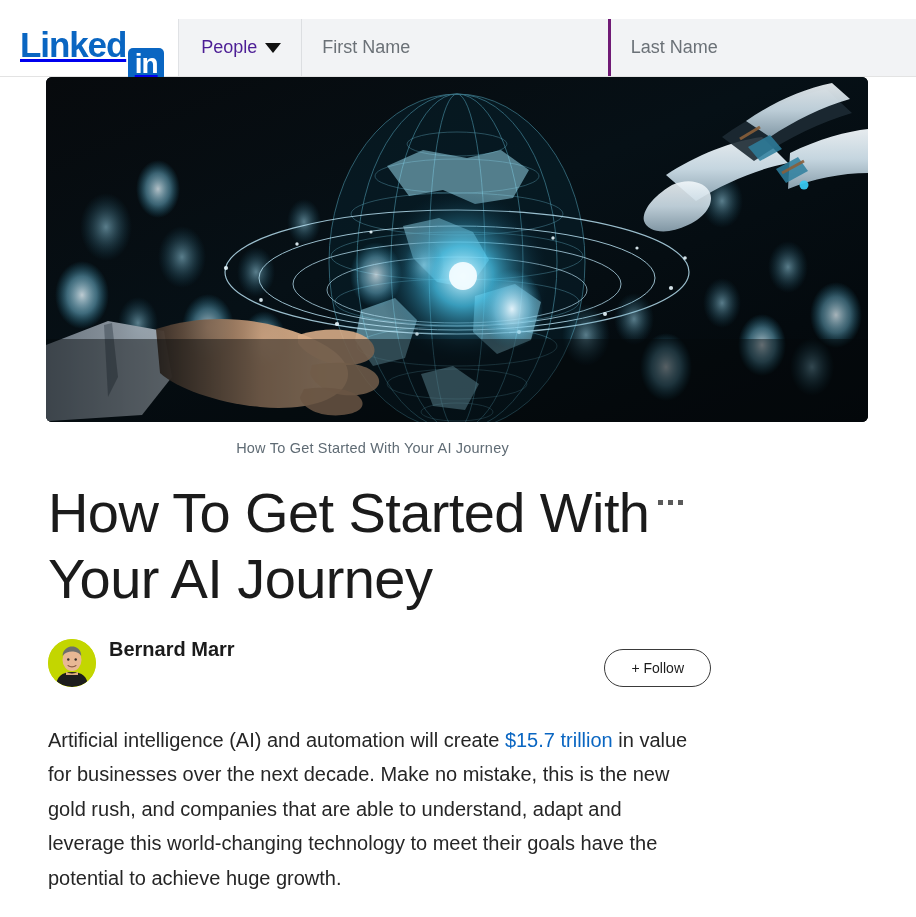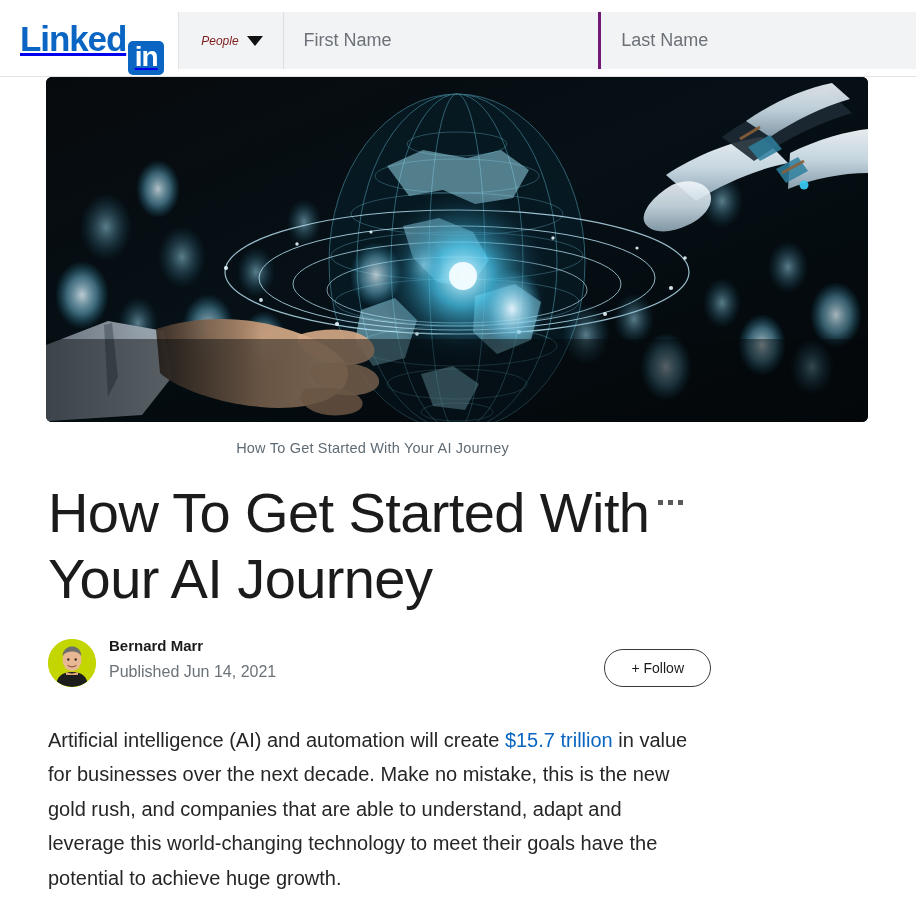--- a/index.html
+++ b/index.html
@@ -13,21 +13,21 @@
   }
 
   
   .topbar {
     position: relative;
     width: 916px;
     height: 77px;
     background: #ffffff;
     border-bottom: 1px solid #e3e3e3;
     display: flex;
-    align-items: center;
+    align-items: flex-end;
   }
 
   .brand {
     display: flex;
     align-items: center;
     height: 63px;
     padding-left: 20px;
     padding-right: 14px;
     flex: 0 0 auto;
   }
@@ -69,23 +69,22 @@
   .search-facet {
     display: flex;
     align-items: center;
     gap: 8px;
     padding: 0 20px 0 22px;
     border-right: 1px solid #dcdee1;
     cursor: pointer;
     user-select: none;
   }
   .search-facet .facet-label {
-    font-size: 12px;
-    color: #7f1d1d;
-    font-style: italic;
+    font-size: 18px;
+    color: #4c1d95;
   }
   .caret-down {
     width: 0; height: 0;
     border-left: 8px solid transparent;
     border-right: 8px solid transparent;
     border-top: 10px solid #111111;
   }
 
   .search-field {
     display: flex;
@@ -174,21 +173,21 @@
     background: #c3d600;
   }
   .avatar svg { display: block; width: 48px; height: 48px; }
 
   .author-info {
     flex: 1 1 auto;
     padding-left: 13px;
     padding-top: 1px;
   }
   .author-name {
-    font-size: 15px;
+    font-size: 20px;
     font-weight: bold;
     color: #1b1b1b;
     line-height: 1.35;
   }
   .author-headline {
     font-size: 16.5px;
     color: #2d2d2d;
     line-height: 1.45;
     max-width: 620px;
   }
@@ -450,21 +449,20 @@
           <ellipse cx="20.3" cy="20.5" rx="1.2" ry="1.3" fill="#39302a"></ellipse>
           <ellipse cx="27.7" cy="20.5" rx="1.2" ry="1.3" fill="#39302a"></ellipse>
           <path d="M20,26.5 C22,28.3 26,28.3 28,26.5" stroke="#8c5d46" stroke-width="1.1" fill="none" stroke-linecap="round"></path>
           <path d="M18,32.5 C20.5,35 27.5,35 30,32.5 L30,36 L18,36 Z" fill="#dca97f"></path>
         </g>
       </svg>
     </div>
 
     <div class="author-info">
       <div class="author-name">Bernard Marr</div>
-      <div class="author-published">Published Jun 14, 2021</div>
     </div>
 
     <button class="follow-btn">+ Follow</button>
   </div>
 
   <div class="article-body">
     <p><span>Artificial intelligence (AI) and automation will create </span><a href="#">$15.7 trillion</a><span> in value for businesses over the next decade. Make no mistake, this is the new gold rush, and companies that are able to understand, adapt and leverage this world-changing technology to meet their goals have the potential to achieve huge growth.</span></p>
   </div>
 
 </div>

